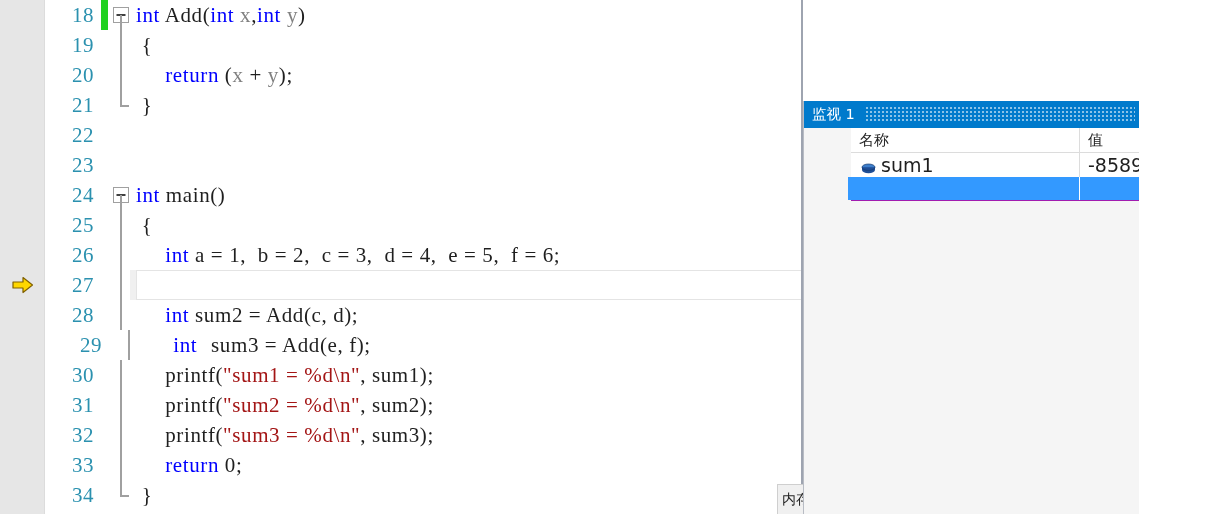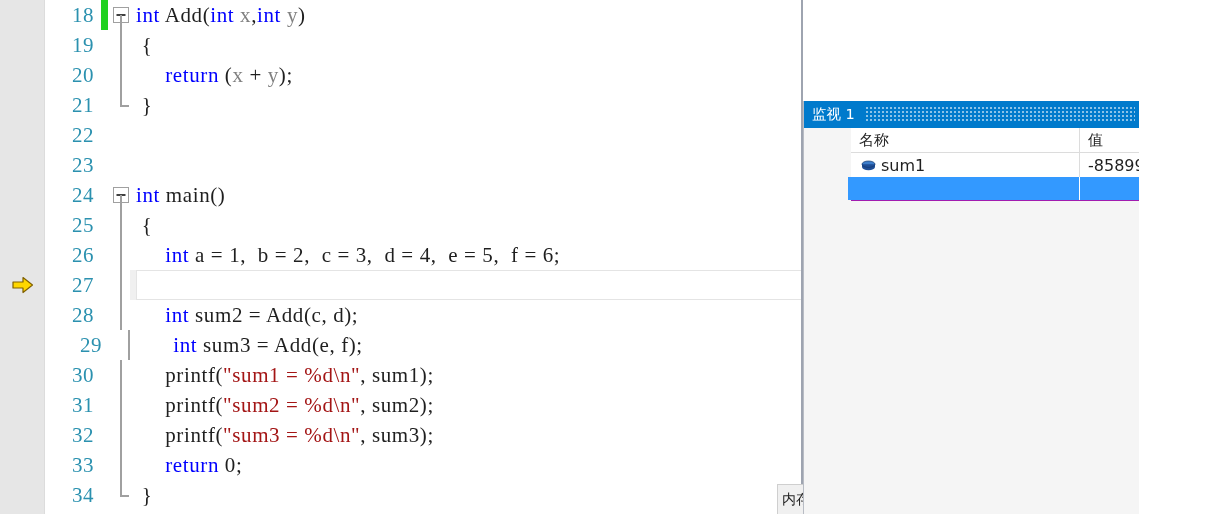--- a/index.html
+++ b/index.html
@@ -181,21 +181,21 @@
     align-items: stretch;
   }
   .wrow.header {
     background: #ffffff;
     border-bottom: 1px solid #dcdcdc;
     height: 25px;
   }
   .wcell {
     display: flex;
     align-items: center;
-    font-size: 16px;
+    font-size: 19px;
     font-family: "DejaVu Sans", sans-serif;
     color: #1f1f1f;
     padding-left: 8px;
     overflow: hidden;
     white-space: nowrap;
   }
   .wcell.name { width: 229px; border-right: 1px solid #dcdcdc; }
   .wcell.value { flex: 1; }
   .wrow.header .wcell { font-size: 15px; color: #1f1f1f; }
   .wrow.data { background: #ffffff; }
@@ -335,21 +335,21 @@
             <div class="foldline" style="top: 0px;"></div>
           </div>
           <div class="row" style="top: 300px; position: absolute; left: 0px; width: 996px;">
             <div class="lineno">28</div>
             <div class="foldline" style="top: 0px;"></div>
             <div class="code"><span class="plain" style="white-space: pre;">     </span><span class="kw" style="white-space: pre;">int</span><span class="plain" style="white-space: pre;"> sum2 = Add(c, d);</span></div>
           </div>
           <div class="row" style="top: 330px; position: absolute; left: 8px; width: 1228px;">
             <div class="lineno">29</div>
             <div class="foldline" style="top: 0px;"></div>
-            <div class="code"><span class="plain" style="white-space: pre;">     </span><span class="kw" style="white-space: pre;">int</span><span class="plain" style="white-space: pre;"> sum3 = Add(e, f);</span></div>
+            <div class="code"><span class="plain" style="white-space: pre;">     </span><span class="kw" style="white-space: pre;">int</span><span class="plain" style="white-space: pre; margin-left: 8px;"> sum3 = Add(e, f);</span></div>
           </div>
           <div class="row" style="top: 360px; position: absolute; left: 0px; width: 1228px;">
             <div class="lineno">30</div>
             <div class="foldline" style="top: 0px;"></div>
             <div class="code"><span class="plain" style="white-space: pre;">     printf(</span><span class="str" style="white-space: pre;">"sum1 = %d\n"</span><span class="plain" style="white-space: pre;">, sum1);</span></div>
           </div>
           <div class="row" style="top: 390px; position: absolute; left: 0px; width: 1119px; text-decoration: underline;">
             <div class="lineno">31</div>
             <div class="foldline" style="top: 0px;"></div>
             <div class="code"><span class="plain" style="white-space: pre;">     printf(</span><span class="str" style="white-space: pre;">"sum2 = %d\n"</span><span class="plain" style="white-space: pre;">, sum2);</span></div>

